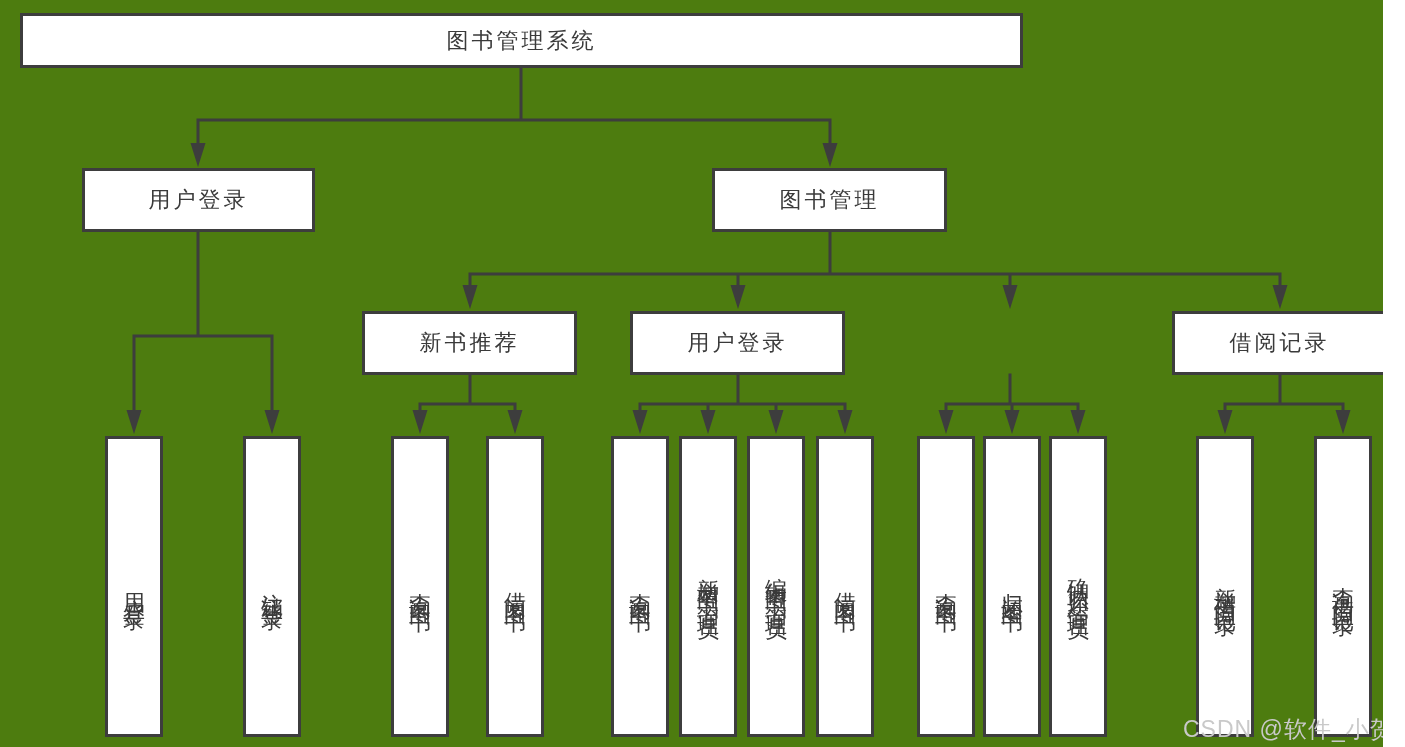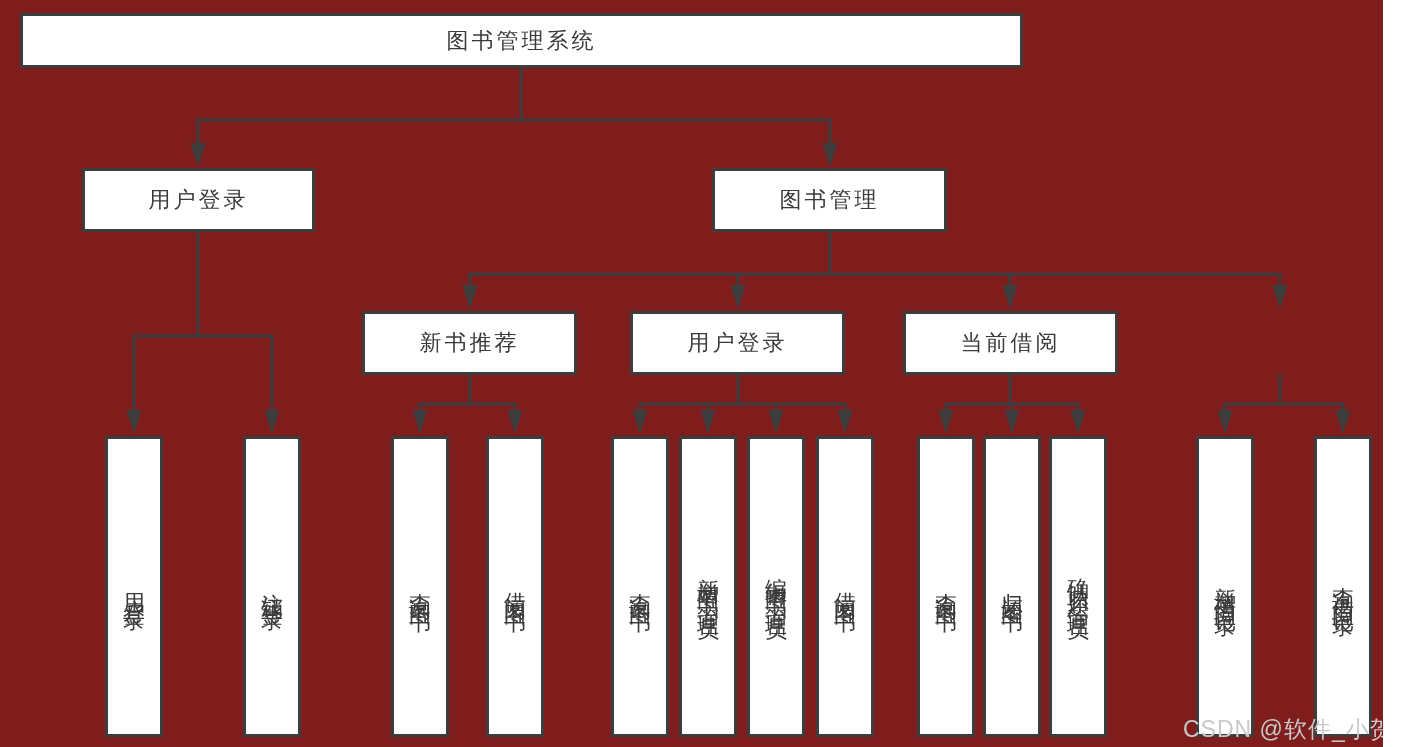--- a/index.html
+++ b/index.html
@@ -1,20 +1,20 @@
 <!DOCTYPE html>
 <html><head>
 <meta charset="utf-8">
 <style>
   html, body { margin: 0; padding: 0; background: #ffffff; }
   .canvas {
     position: relative;
     width: 1383px;
     height: 747px;
-    background: #7f1d1d;
+    background: #4d7c0f;
     overflow: hidden;
     font-family: "Liberation Sans", sans-serif;
   }
   .connectors {
     position: absolute;
     left: 0; top: 0;
     width: 1405px;
     height: 747px;
   }
   .hbox {
@@ -142,22 +142,22 @@
   <div class="hbox l2-box book-mgmt">
     <span>图书管理</span>
   </div>
 
   <div class="hbox l3-box new-rec">
     <span>新书推荐</span>
   </div>
   <div class="hbox l3-box bk-borrow">
     <span>用户登录</span>
   </div>
-  <div class="hbox l3-box cur-borrow">
-    <span>当前借阅</span>
+  <div class="hbox l3-box bor-record">
+    <span>借阅记录</span>
   </div>
 
   <div class="vbox v1">
     <span>用户登录</span>
   </div>
   <div class="vbox v2">
     <span>注销登录</span>
   </div>
 
   <div class="vbox v3">

